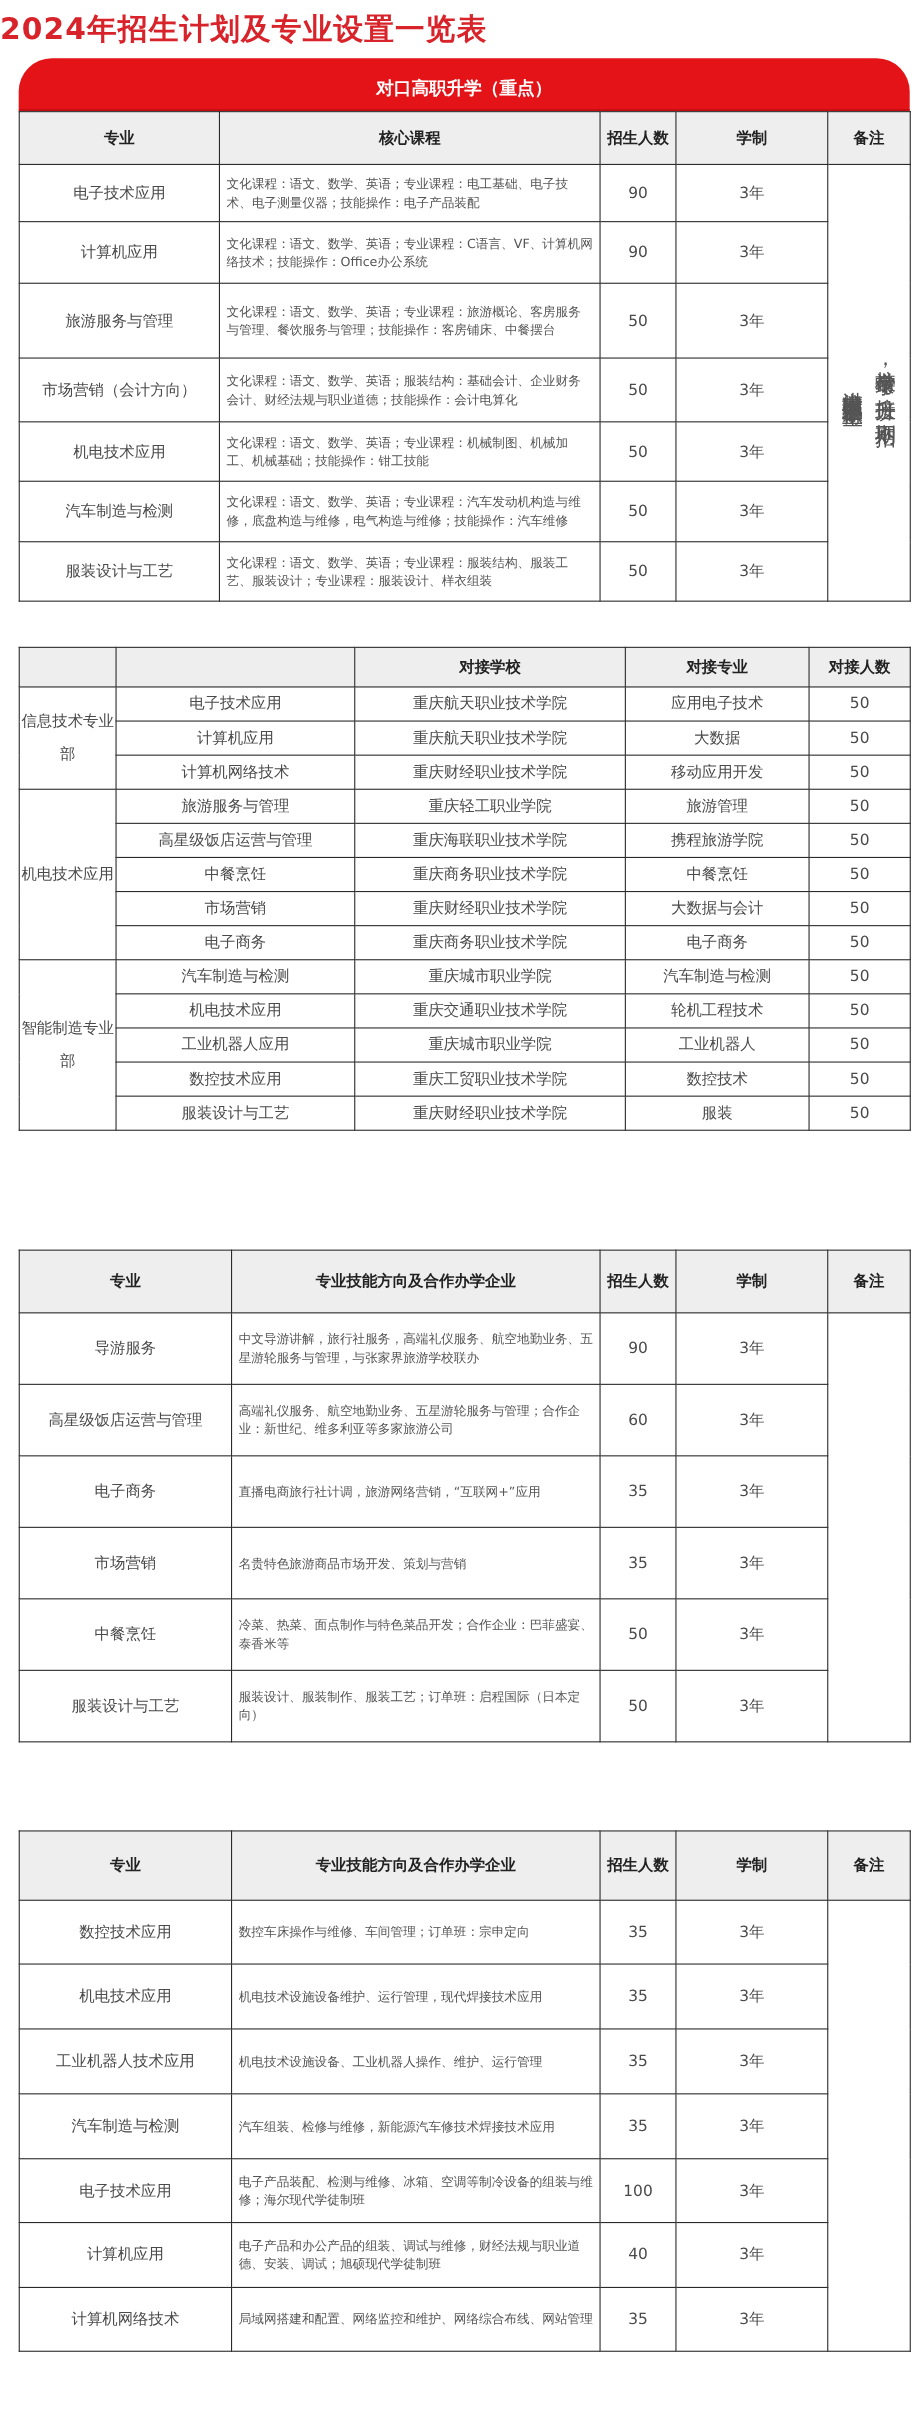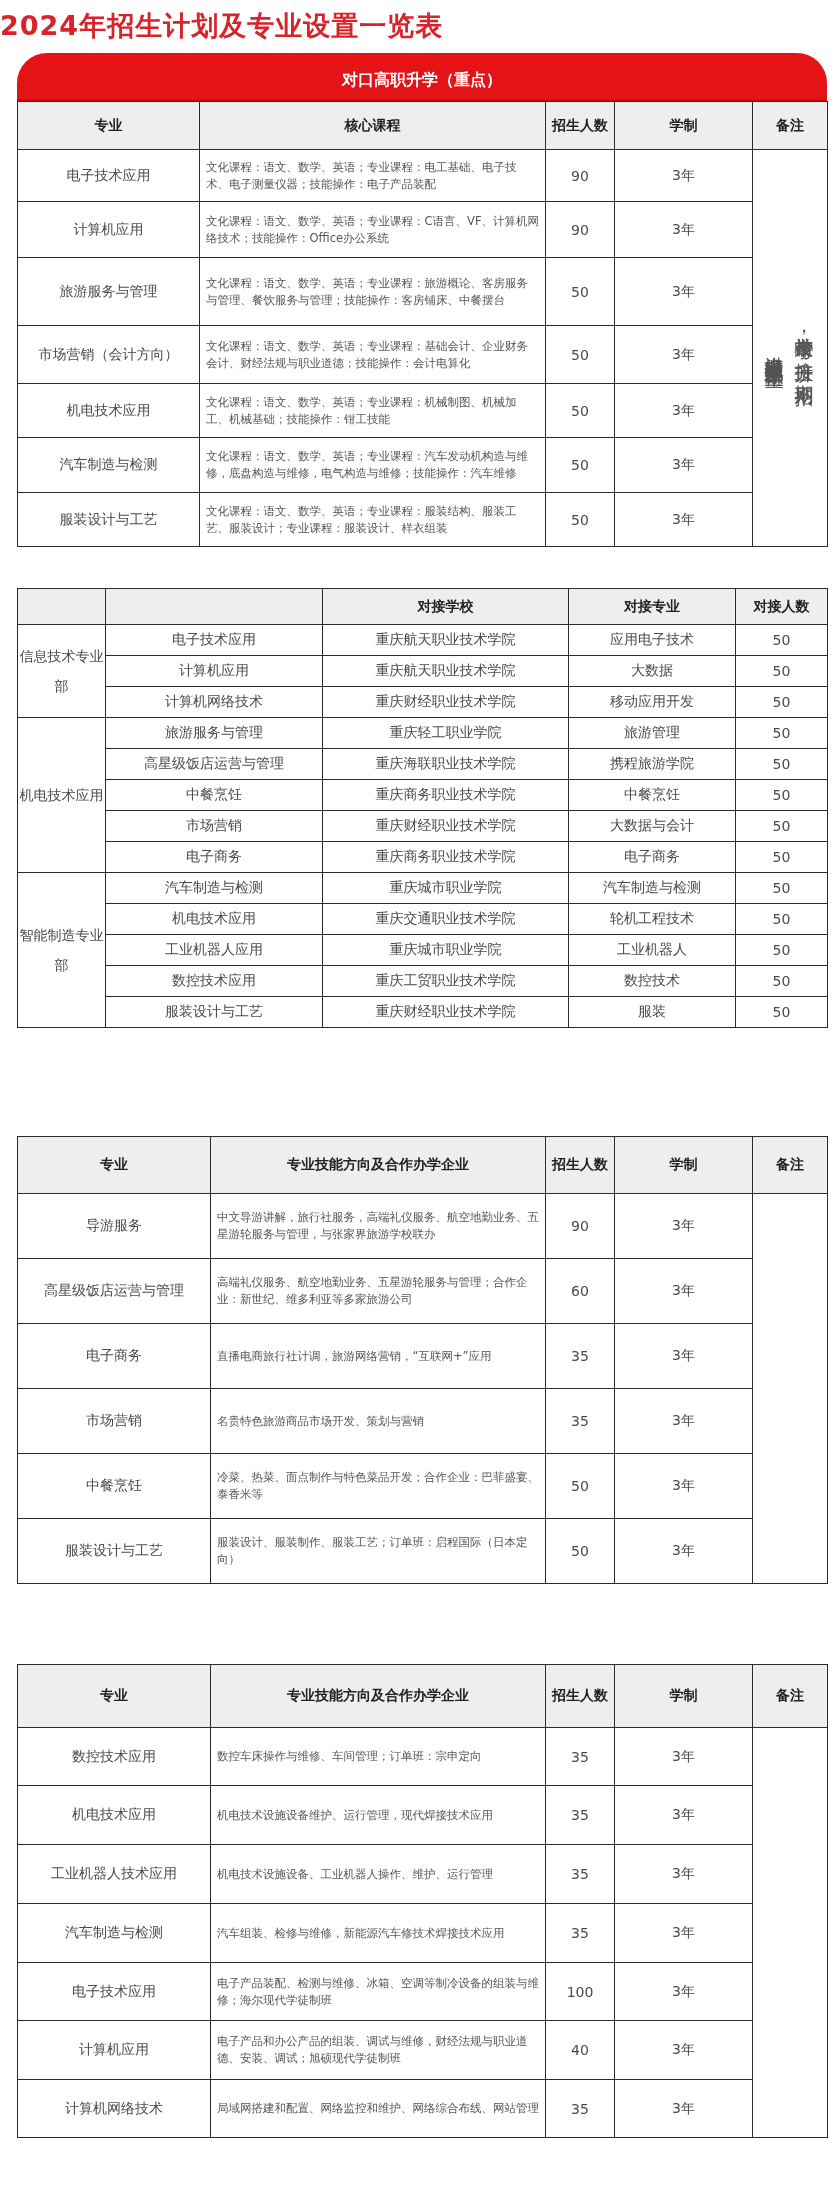--- a/index.html
+++ b/index.html
@@ -68,21 +68,21 @@
       <td>3年</td>
     </tr>
     <tr style="height:68px">
       <td>旅游服务与管理</td>
       <td class="desc">文化课程：语文、数学、英语；专业课程：旅游概论、客房服务与管理、餐饮服务与管理；技能操作：客房铺床、中餐摆台</td>
       <td class="num">50</td>
       <td>3年</td>
     </tr>
     <tr style="height:58px">
       <td>市场营销（会计方向）</td>
-      <td class="desc">文化课程：语文、数学、英语；专业课程：基础会计、企业财务会计、财经法规与职业道德；技能操作：会计电算化</td>
+      <td class="desc">文化课程：语文、数学、英语；服装结构：基础会计、企业财务会计、财经法规与职业道德；技能操作：会计电算化</td>
       <td class="num">50</td>
       <td>3年</td>
     </tr>
     <tr style="height:54px">
       <td>机电技术应用</td>
       <td class="desc">文化课程：语文、数学、英语；专业课程：机械制图、机械加工、机械基础；技能操作：钳工技能</td>
       <td class="num">50</td>
       <td>3年</td>
     </tr>
     <tr style="height:55px">

